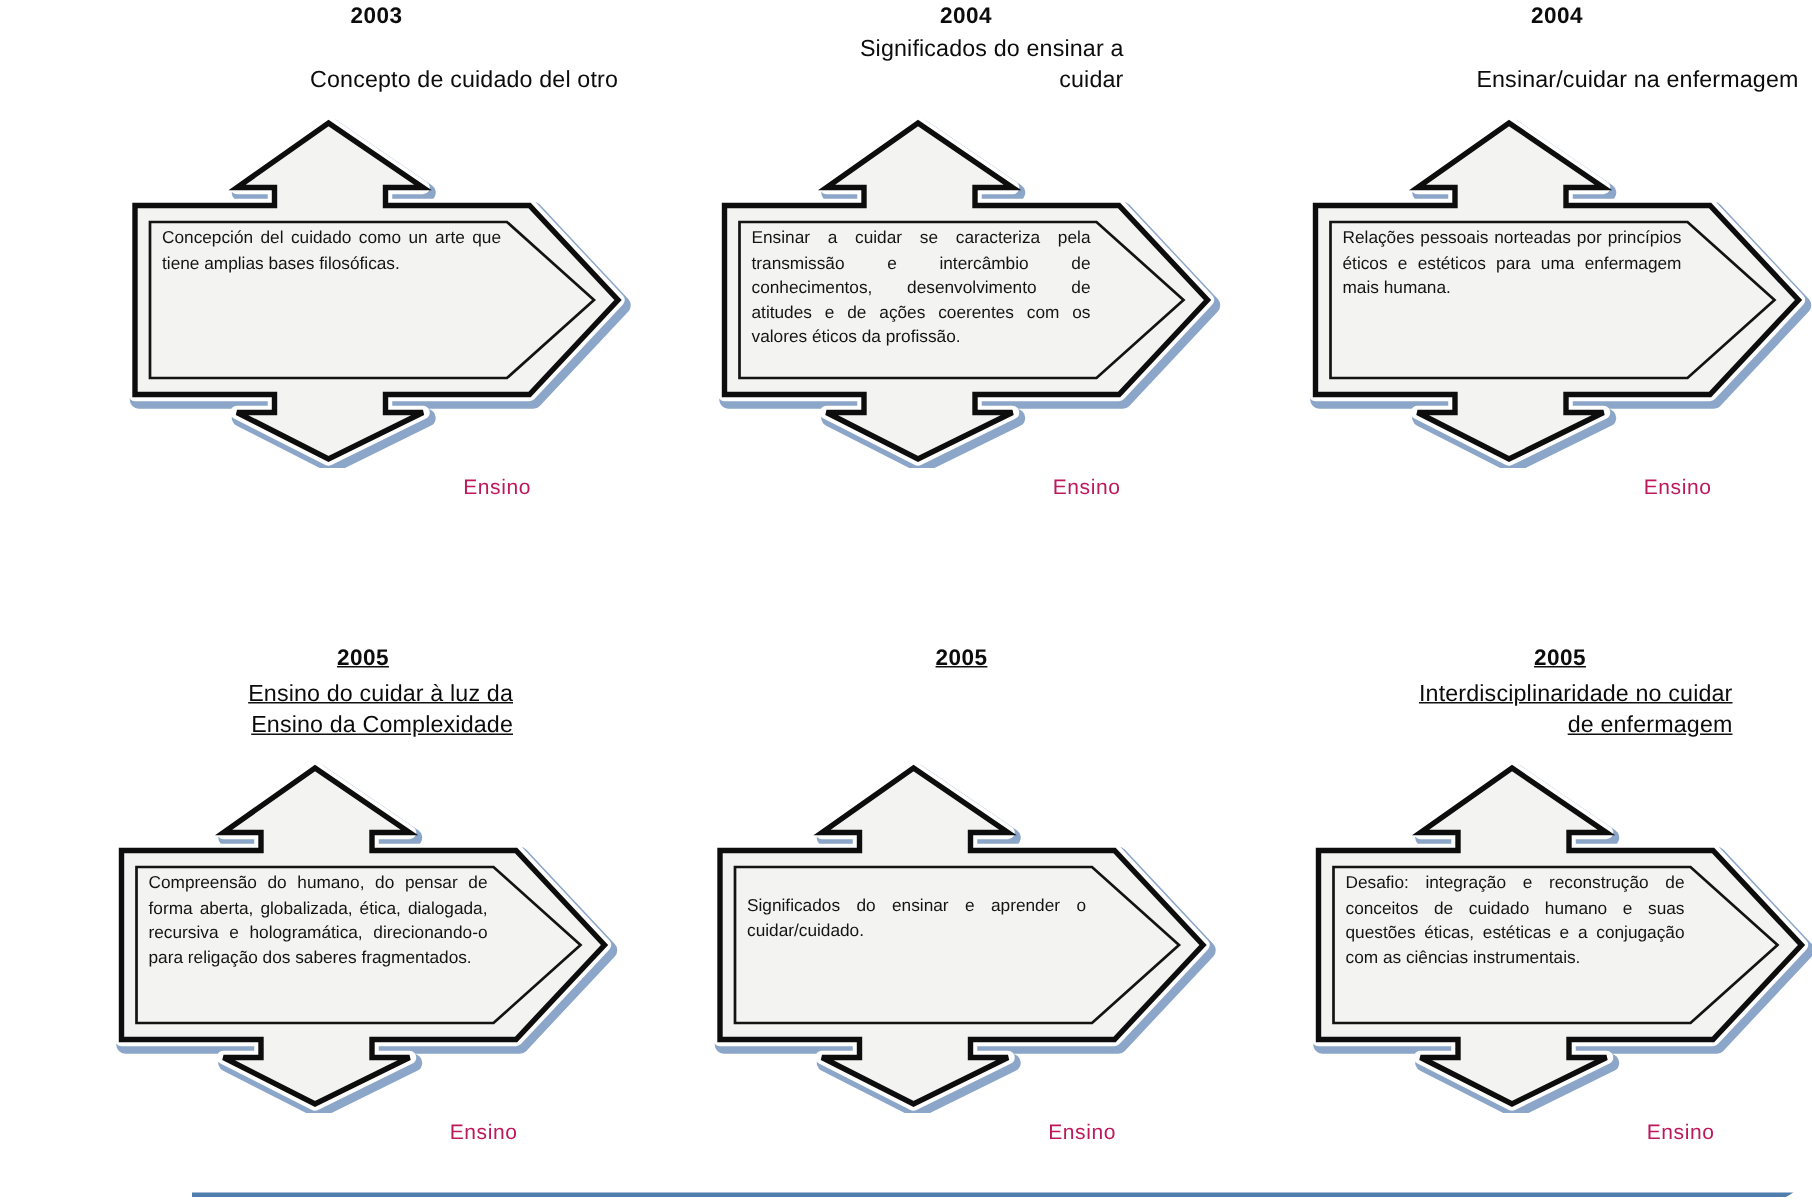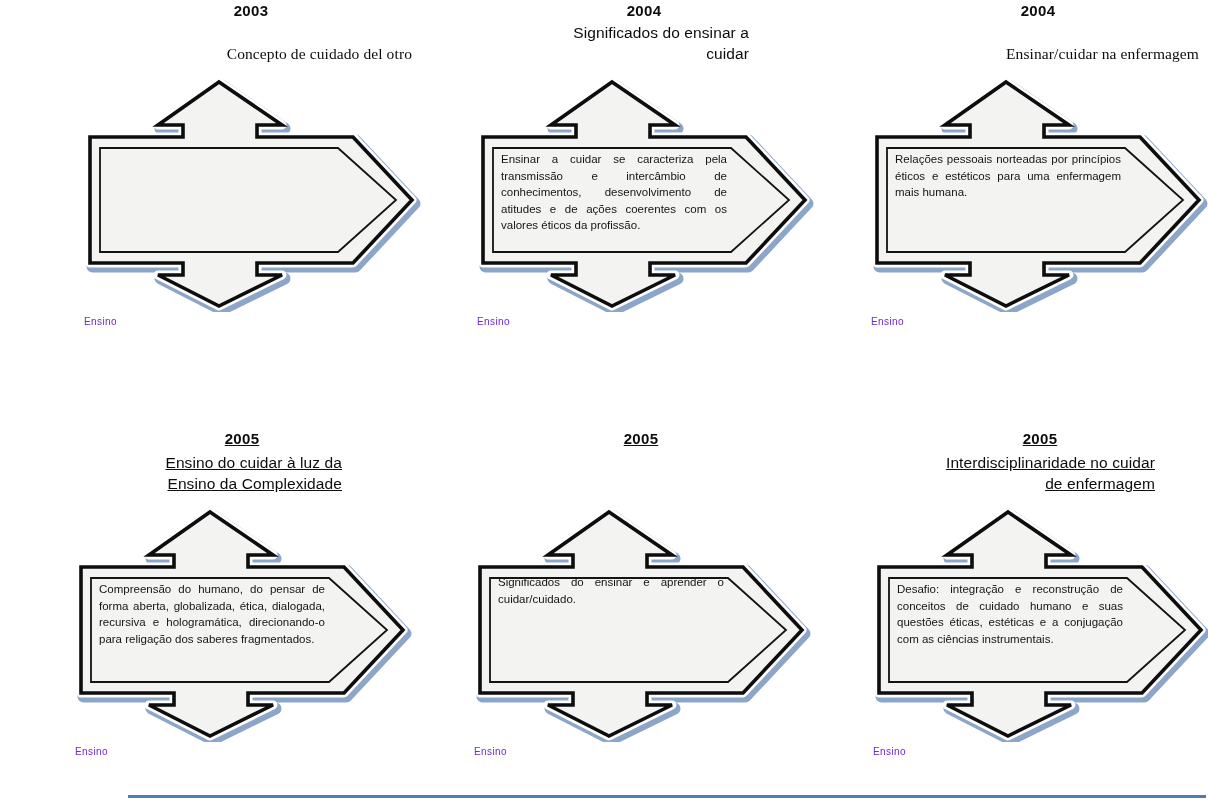--- a/index.html
+++ b/index.html
@@ -1,47 +1,47 @@
 <!DOCTYPE html>
 <html><head>
 <meta charset="utf-8">
 <style>
   html,body{margin:0;padding:0;background:#ffffff;}
   .canvas{
     position:relative;width:1208px;height:801px;overflow:hidden;
-    background:#ffffff;font-family:"Liberation Sans",sans-serif;color:#111;
+    background:#ffffff;font-family:"Liberation Sans",sans-serif;color:#111;border-radius:31px;
   }
   .figure{position:absolute;width:360px;}
   .hdr{
     height:78px;box-sizing:border-box;padding:2px 0 14px;
     display:flex;flex-direction:column;align-items:center;
   }
   .row2 .hdr{height:80px;text-decoration:underline;}
   .year{
     font-size:15px;font-weight:bold;letter-spacing:0.3px;color:#0c0c0c;
     text-align:center;line-height:18px;
   }
   .subtitle{
     margin-top:auto;font-size:15.5px;line-height:21px;letter-spacing:0.1px;
     color:#0c0c0c;text-align:right;
   }
-  .sub-wide{width:322px;font-family:Liberation Serif, serif;}
+  .sub-wide{width:322px;}
   .sub-210{width:210px;}
   .sub-200{width:200px;}
   .sub-230{width:230px;}
   .shape{position:relative;width:338px;height:234px;margin-left:13px;}
   .shape svg{position:absolute;left:0;top:0;display:block;}
   .body{
     position:absolute;left:24px;top:73px;width:226px;
     font-size:11.5px;line-height:16.5px;color:#141414;
     text-align:justify;
   }
   .caption{
-    width:270px;margin-left:13px;margin-top:4px;text-align:left;
-    font-size:10px;color:#6d28d9;letter-spacing:0.4px;
+    width:270px;margin-left:13px;margin-top:4px;text-align:right;
+    font-size:14px;color:#be185d;letter-spacing:0.4px;
   }
   .divider{
     position:absolute;left:128px;top:795px;width:1078px;height:3px;
     background:#4f7dad;
   }
 </style>
 </head>
 <body>
 
 <div class="canvas">
@@ -53,20 +53,21 @@
     </div>
     <div class="shape">
       <svg width="338" height="234" viewBox="0 0 338 234">
         <g transform="translate(2.5,3.5)">
           <path d="M 135,4 L 198,47 L 173,47 L 173,59 L 269,59 L 328,122 L 269,185 L 173,185 L 173,197 L 198,197 L 135,228 L 74,197 L 99,197 L 99,185 L 6,185 L 6,59 L 99,59 L 99,47 L 74,47 Z" fill="none" stroke="#8ba6c9" stroke-width="12" stroke-linejoin="round"></path>
         </g>
         <path d="M 135,4 L 198,47 L 173,47 L 173,59 L 269,59 L 328,122 L 269,185 L 173,185 L 173,197 L 198,197 L 135,228 L 74,197 L 99,197 L 99,185 L 6,185 L 6,59 L 99,59 L 99,47 L 74,47 Z" fill="none" stroke="#ffffff" stroke-width="9" stroke-linejoin="round"></path>
         <path d="M 135,4 L 198,47 L 173,47 L 173,59 L 269,59 L 328,122 L 269,185 L 173,185 L 173,197 L 198,197 L 135,228 L 74,197 L 99,197 L 99,185 L 6,185 L 6,59 L 99,59 L 99,47 L 74,47 Z" fill="#f3f3f2" stroke="#0d0d0d" stroke-width="3.6" stroke-linejoin="miter"></path>
         <path d="M 16,70 L 254,70 L 312,122 L 254,174 L 16,174 Z" fill="none" stroke="#131313" stroke-width="1.8"></path>
       </svg>
+      <div class="body">Concepción del cuidado como un arte que tiene amplias bases filosóficas.</div>
     </div>
     <div class="caption">Ensino</div>
   </div>
 
   <div class="figure row1" style="left:464px;top:0px">
     <div class="hdr">
       <div class="year">2004</div>
       <div class="subtitle sub-210">Significados do ensinar a cuidar</div>
     </div>
     <div class="shape">
@@ -127,21 +128,21 @@
     </div>
     <div class="shape">
       <svg width="338" height="234" viewBox="0 0 338 234">
         <g transform="translate(2.5,3.5)">
           <path d="M 135,4 L 198,47 L 173,47 L 173,59 L 269,59 L 328,122 L 269,185 L 173,185 L 173,197 L 198,197 L 135,228 L 74,197 L 99,197 L 99,185 L 6,185 L 6,59 L 99,59 L 99,47 L 74,47 Z" fill="none" stroke="#8ba6c9" stroke-width="12" stroke-linejoin="round"></path>
         </g>
         <path d="M 135,4 L 198,47 L 173,47 L 173,59 L 269,59 L 328,122 L 269,185 L 173,185 L 173,197 L 198,197 L 135,228 L 74,197 L 99,197 L 99,185 L 6,185 L 6,59 L 99,59 L 99,47 L 74,47 Z" fill="none" stroke="#ffffff" stroke-width="9" stroke-linejoin="round"></path>
         <path d="M 135,4 L 198,47 L 173,47 L 173,59 L 269,59 L 328,122 L 269,185 L 173,185 L 173,197 L 198,197 L 135,228 L 74,197 L 99,197 L 99,185 L 6,185 L 6,59 L 99,59 L 99,47 L 74,47 Z" fill="#f3f3f2" stroke="#0d0d0d" stroke-width="3.6" stroke-linejoin="miter"></path>
         <path d="M 16,70 L 254,70 L 312,122 L 254,174 L 16,174 Z" fill="none" stroke="#131313" stroke-width="1.8"></path>
       </svg>
-      <div class="body" style="top:66px">Significados do ensinar e aprender o cuidar/cuidado.</div>
+      <div class="body" style="top:88px">Significados do ensinar e aprender o cuidar/cuidado.</div>
     </div>
     <div class="caption">Ensino</div>
   </div>
 
   <div class="figure row2" style="left:860px;top:428px">
     <div class="hdr">
       <div class="year">2005</div>
       <div class="subtitle sub-230">Interdisciplinaridade no cuidar de enfermagem</div>
     </div>
     <div class="shape">

